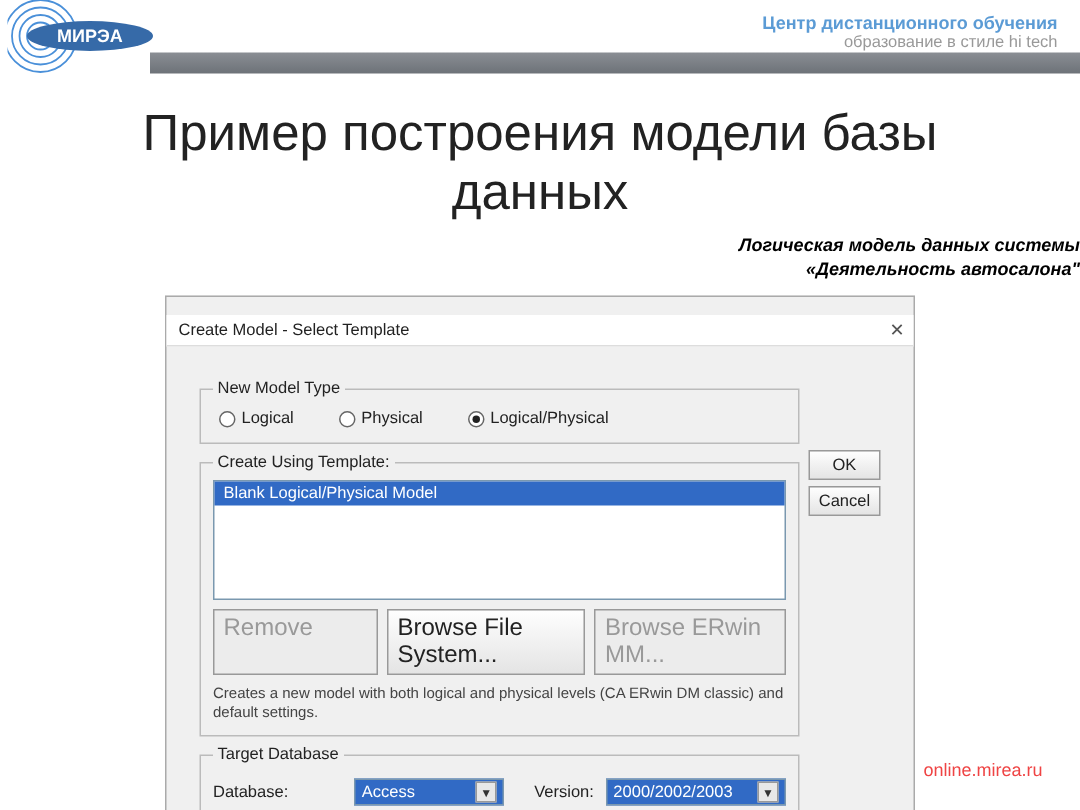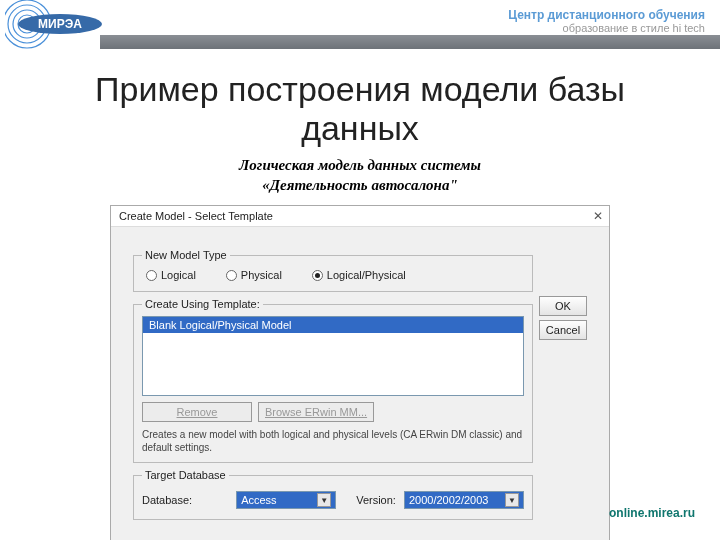--- a/index.html
+++ b/index.html
@@ -49,42 +49,42 @@
   }
   .title {
     text-align: center;
     font-size: 34px;
     font-weight: normal;
     margin: 10px 60px 5px 60px;
     line-height: 1.15;
     color: #222;
   }
   .subtitle {
-    text-align: center;
-    font-size: 15px;
+    text-align: right;
+    font-size: 12px;
     font-weight: bold;
     font-style: italic;
     margin: 8px 0 10px 0;
     line-height: 1.3;
-    font-family: Liberation Serif, serif;
   }
   .dialog {
     width: 500px;
     margin: 0 auto;
     background: #f0f0f0;
     border: 1px solid #aaa;
     font-family: Tahoma, sans-serif;
     font-size: 11px;
     color: #222;
   }
   .dialog-title {
     padding: 4px 8px;
     font-size: 11px;
     background: #fff;
     border-bottom: 1px solid #ddd;
+    margin-top: 12px;
   }
   .dialog-body {
     display: flex;
     padding: 22px;
     gap: 6px;
     border-radius: 21px;
   }
   .dialog-left { flex: 1; }
   .dialog-right { width: 70px; margin-top: 47px; }
   fieldset {
@@ -137,26 +137,24 @@
     font-size: 11px;
   }
   .btn-row {
     display: flex;
     gap: 6px;
     margin: 4px 0 6px 0;
   }
   .btn {
     background: linear-gradient(to bottom, #fefefe, #e4e4e4);
     border: 1px solid #999;
-    font-size: 11px;
+    font-size: 16px;
     padding: 3px 6px;
-    text-align: center;
     min-width: 110px;
     cursor: pointer;
-    text-decoration: underline;
   }
   .btn.disabled {
     color: #999;
     background: #ececec;
     cursor: default;
   }
   .desc {
     font-size: 10px;
     color: #444;
     line-height: 1.3;
@@ -199,23 +197,23 @@
     padding: 3px 0;
     text-align: center;
     width: 100%;
     margin-bottom: 4px;
     cursor: pointer;
   }
   .footer-url {
     position: absolute;
     bottom: 20px;
     right: 25px;
-    color: #0f766e;
+    color: #ef4444;
     font-size: 12px;
-    font-weight: bold;
+    font-weight: normal;
   }
   .close-x {
     position: absolute;
     right: 6px;
     top: 3px;
     font-size: 12px;
     color: #555;
     cursor: pointer;
   }
 </style>
@@ -273,20 +271,21 @@
         </div>
       </fieldset>
 
       <fieldset>
         <legend>Create Using Template:</legend>
         <div class="template-list">
           <div class="template-item">Blank Logical/Physical Model</div>
         </div>
         <div class="btn-row">
           <div class="btn disabled">Remove</div>
+          <div class="btn">Browse File System...</div>
           <div class="btn disabled">Browse ERwin MM...</div>
         </div>
         <div class="desc">Creates a new model with both logical and physical levels (CA ERwin DM classic) and default settings.</div>
       </fieldset>
 
       <fieldset>
         <legend>Target Database</legend>
         <div class="db-row">
           <label>Database:</label>
           <div class="select" style="min-width:100px;margin-left:36px;">

